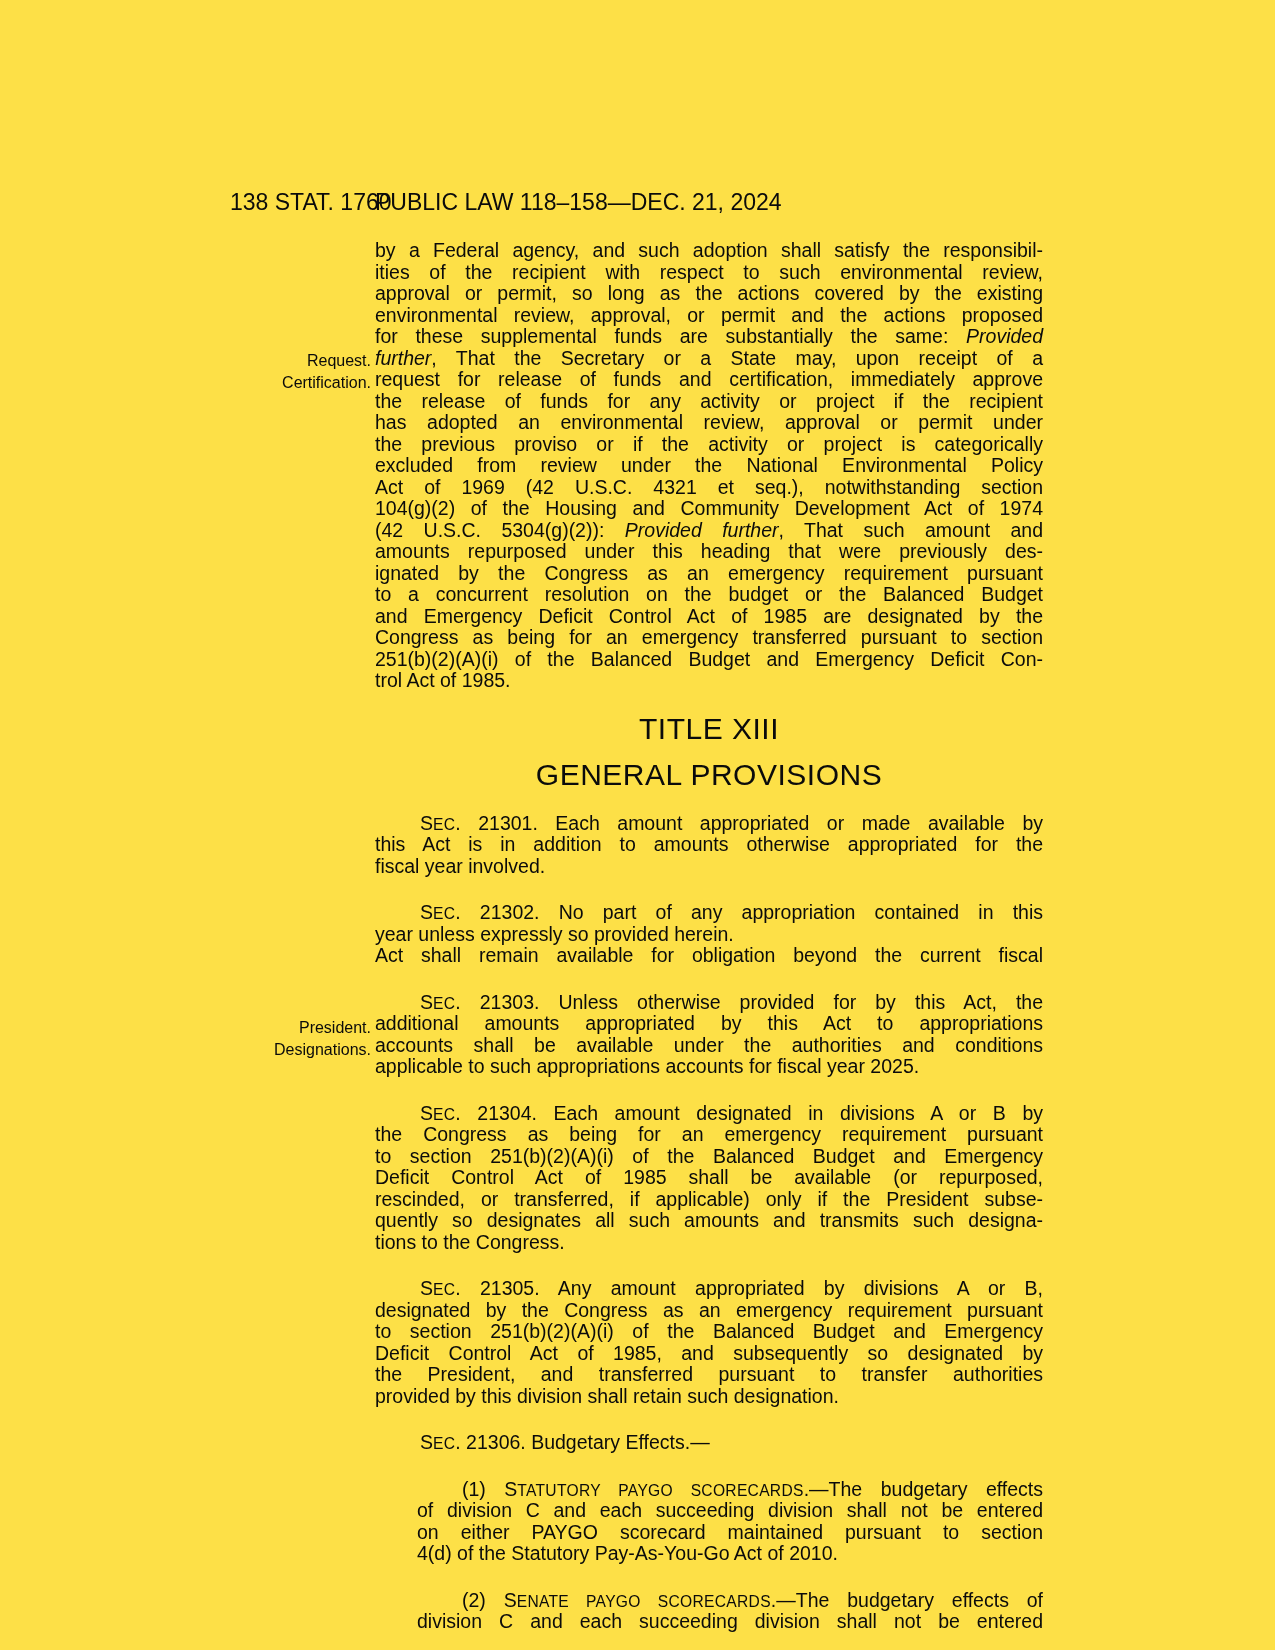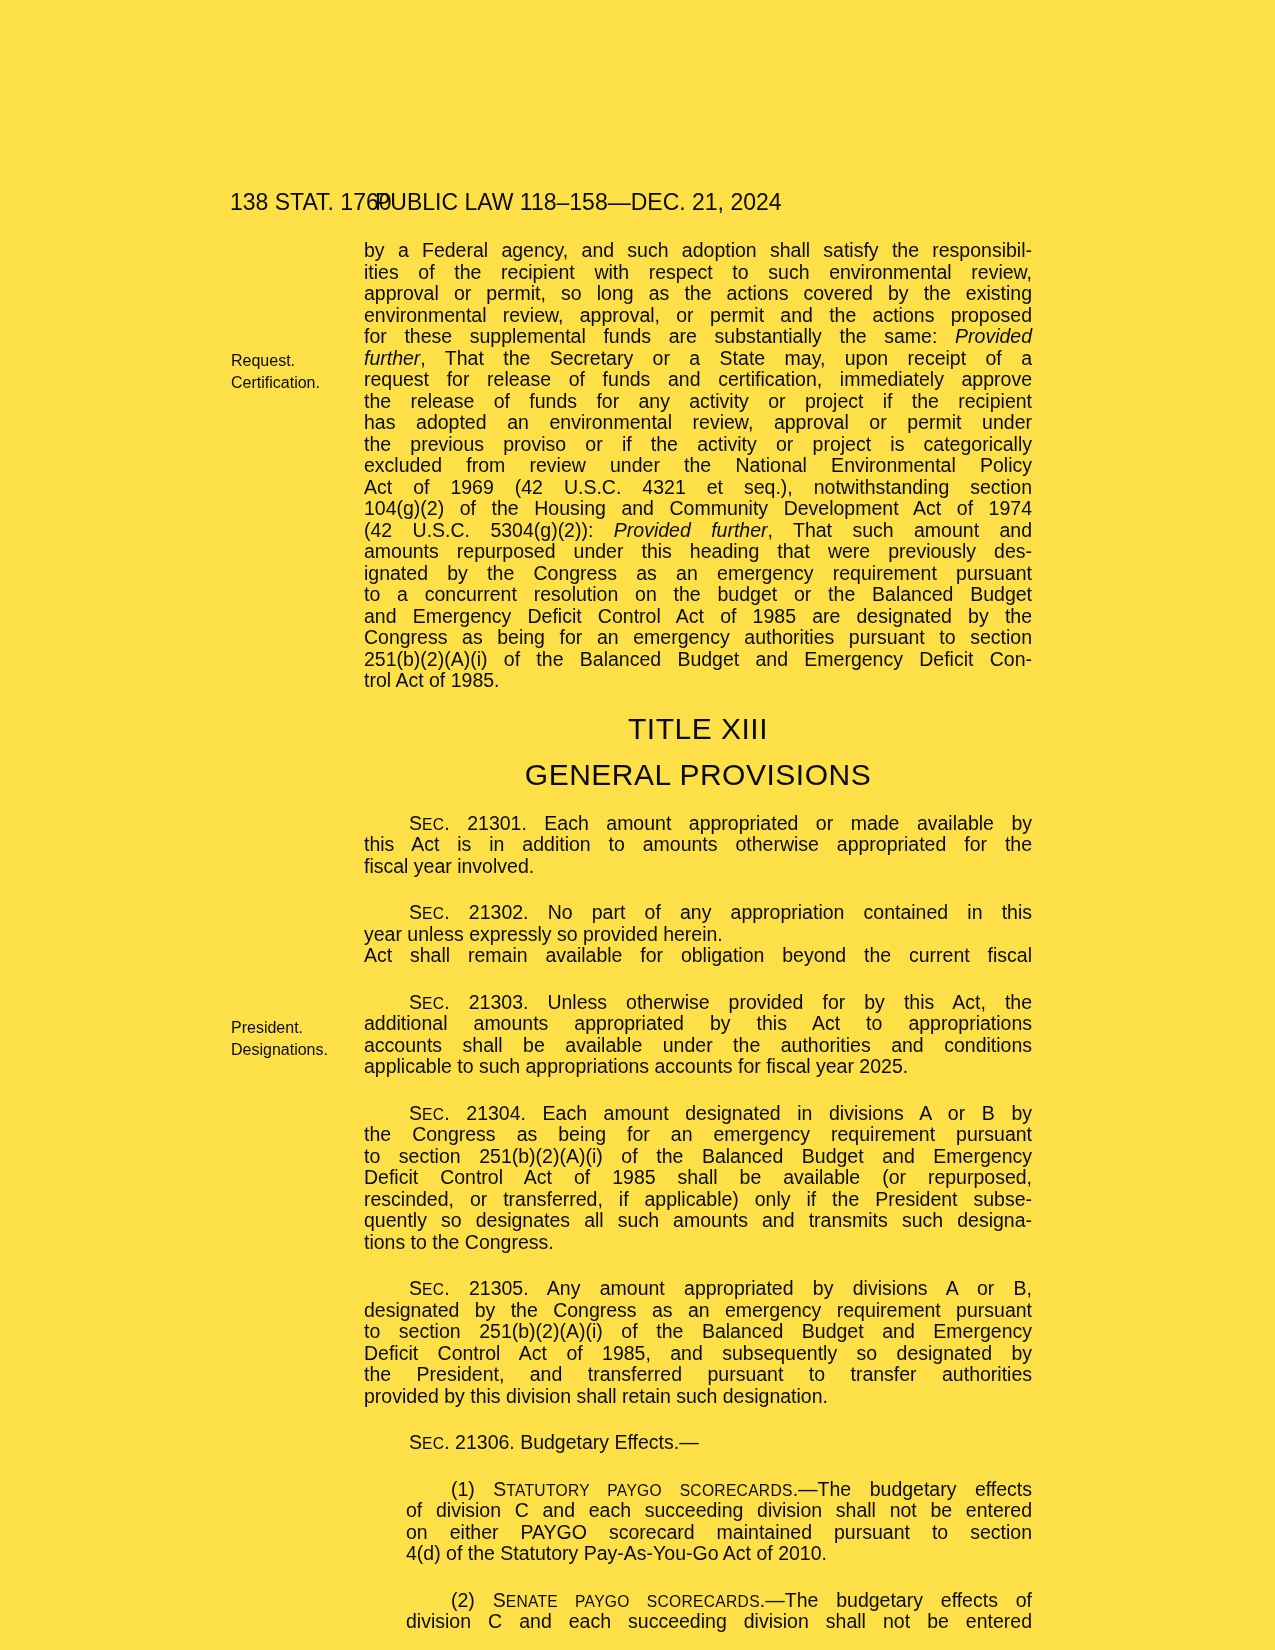--- a/index.html
+++ b/index.html
@@ -33,25 +33,26 @@
     line-height: 26px;
     white-space: nowrap;
   }
   
   .margin-note {
     position: absolute;
     left: 231px;
     width: 140px;
     font-size: 16px;
     line-height: 21.5px;
+    text-align: right;
   }
   
   .body-col {
     position: absolute;
-    left: 364px;
+    left: 375px;
     top: 240px;
     width: 668px;
   }
   .para {
     font-size: 19.5px;
     line-height: 21.5px;
     margin: 0;
   }
   .para.sub {
     margin-left: 42px;
@@ -108,21 +109,21 @@
         <div class="line"><span>has adopted an environmental review, approval or permit under</span></div>
         <div class="line"><span>the previous proviso or if the activity or project is categorically</span></div>
         <div class="line"><span>excluded from review under the National Environmental Policy</span></div>
         <div class="line"><span>Act of 1969 (42 U.S.C. 4321 et seq.), notwithstanding section</span></div>
         <div class="line"><span>104(g)(2) of the Housing and Community Development Act of 1974</span></div>
         <div class="line"><span>(42 U.S.C. 5304(g)(2)): </span><span class="it">Provided further</span><span>, That such amount and</span></div>
         <div class="line"><span>amounts repurposed under this heading that were previously des-</span></div>
         <div class="line"><span>ignated by the Congress as an emergency requirement pursuant</span></div>
         <div class="line"><span>to a concurrent resolution on the budget or the Balanced Budget</span></div>
         <div class="line"><span>and Emergency Deficit Control Act of 1985 are designated by the</span></div>
-        <div class="line"><span>Congress as being for an emergency authorities pursuant to section</span></div>
+        <div class="line"><span>Congress as being for an emergency transferred pursuant to section</span></div>
         <div class="line"><span>251(b)(2)(A)(i) of the Balanced Budget and Emergency Deficit Con-</span></div>
         <div class="line last"><span>trol Act of 1985.</span></div>
       </div>
       <div class="doc-title t1">TITLE XIII</div>
       <div class="doc-title t2">GENERAL PROVISIONS</div>
       <div class="para">
         <div class="line fl"><span>S</span><span class="sc">EC</span><span>. 21301. Each amount appropriated or made available by</span></div>
         <div class="line"><span>this Act is in addition to amounts otherwise appropriated for the</span></div>
         <div class="line last"><span>fiscal year involved.</span></div>
       </div>

